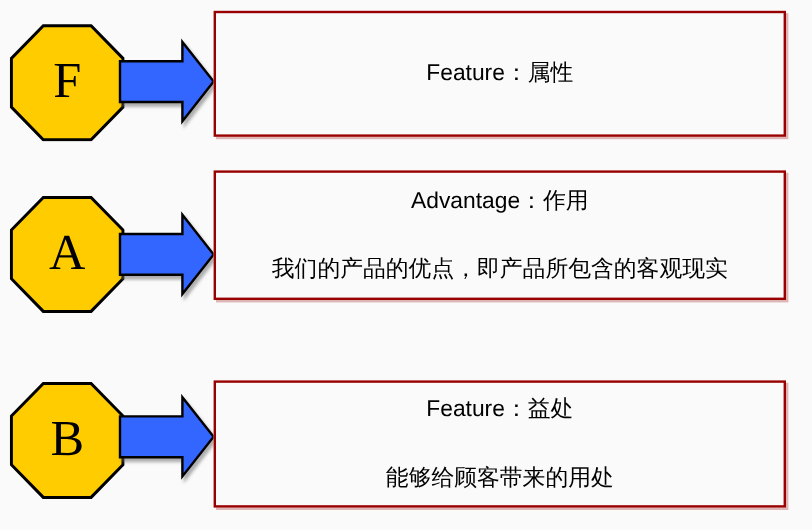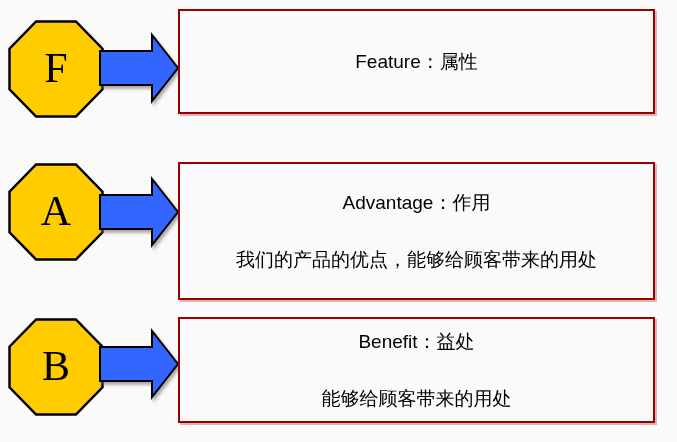--- a/index.html
+++ b/index.html
@@ -71,21 +71,21 @@
     background: var(--canvas-bg, #fafafa);
     box-shadow: 2px 2px 0 rgba(153, 0, 0, 0.28);
     display: flex;
     flex-direction: column;
     align-items: center;
     justify-content: center;
     text-align: right;
     gap: 32px;
   }
   .box-1 { top: 9px;   height: 105px; }
-  .box-2 { top: 162px; height: 138px; }
+  .box-2 { top: 142px; height: 108px; }
   .box-3 { top: 317px; height: 106px; }
   .defbox .title,
   .defbox .desc {
     font-size: 19px;
     line-height: 25px;
     color: var(--text-color, #000000);
     white-space: nowrap;
   }
 </style>
 </head>
@@ -114,32 +114,32 @@
     </svg>
     <div class="letter">A</div>
   </div>
   <div class="arrow arr-2">
     <svg viewBox="0 0 82 76">
       <polygon points="1,19 53,19 53,3 79,36 53,69 53,53 1,53"></polygon>
     </svg>
   </div>
   <div class="defbox box-2">
     <div class="title">Advantage：作用</div>
-    <div class="desc">我们的产品的优点，能够给顾客带来的用处</div>
+    <div class="desc">我们的产品的优点，即产品所包含的客观现实</div>
   </div>
 
   <div class="octagon oct-b">
     <svg viewBox="0 0 96 98">
       <polygon points="28.1,1.5 67.9,1.5 94.5,28.7 94.5,69.3 67.9,96.5 28.1,96.5 1.5,69.3 1.5,28.7"></polygon>
     </svg>
     <div class="letter">B</div>
   </div>
   <div class="arrow arr-3">
     <svg viewBox="0 0 82 76">
       <polygon points="1,19 53,19 53,3 79,36 53,69 53,53 1,53"></polygon>
     </svg>
   </div>
   <div class="defbox box-3">
-    <div class="title">Benefit：益处</div>
+    <div class="title">Feature：益处</div>
     <div class="desc">能够给顾客带来的用处</div>
   </div>
 
 </div>
 
 </body></html>

